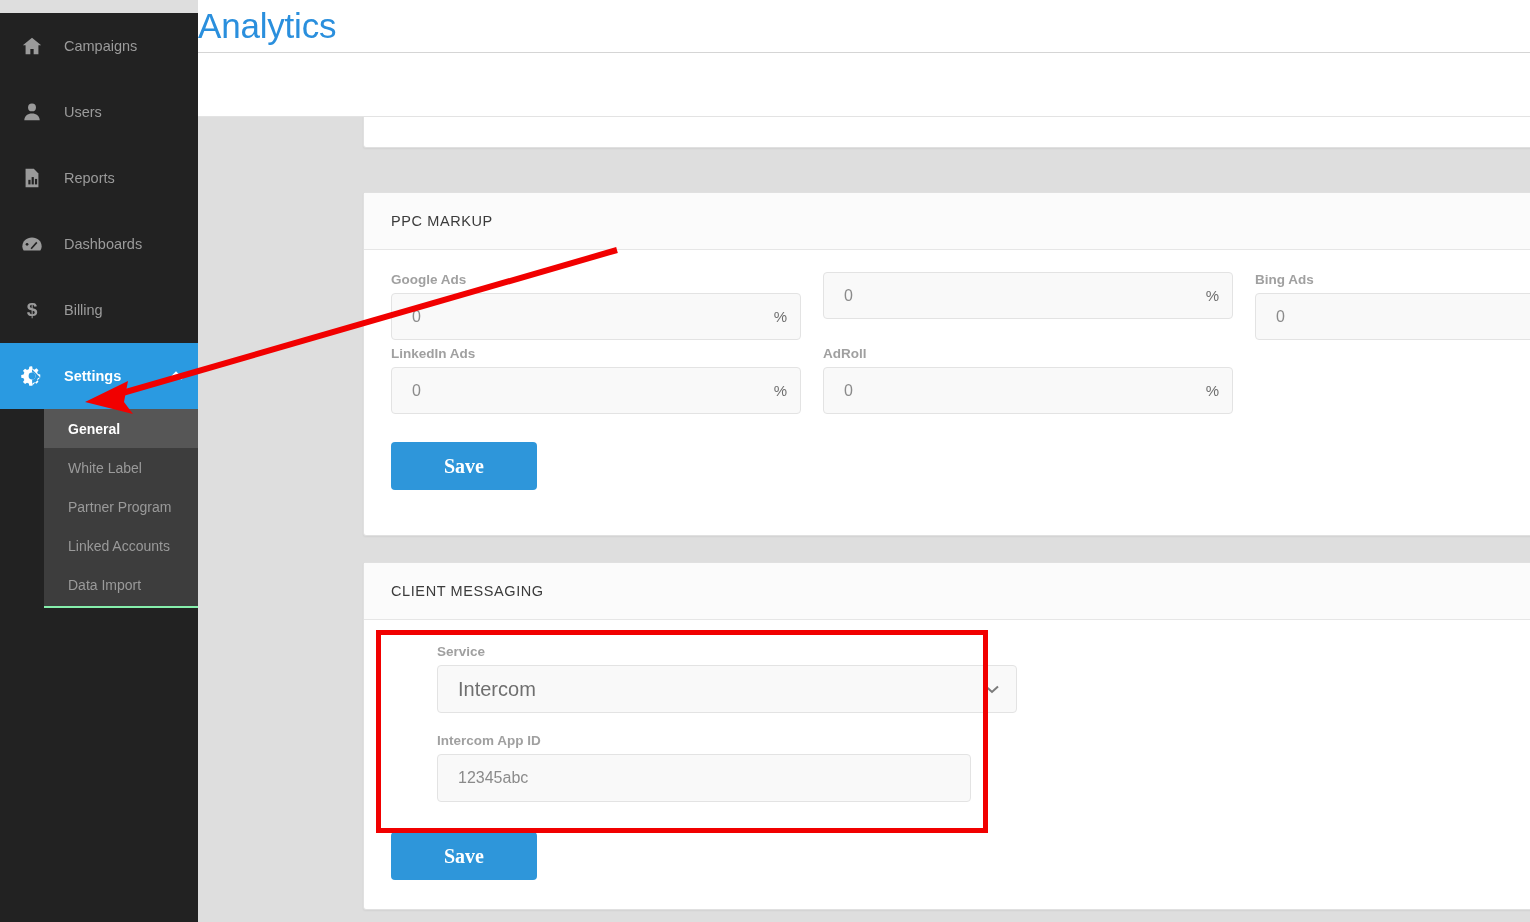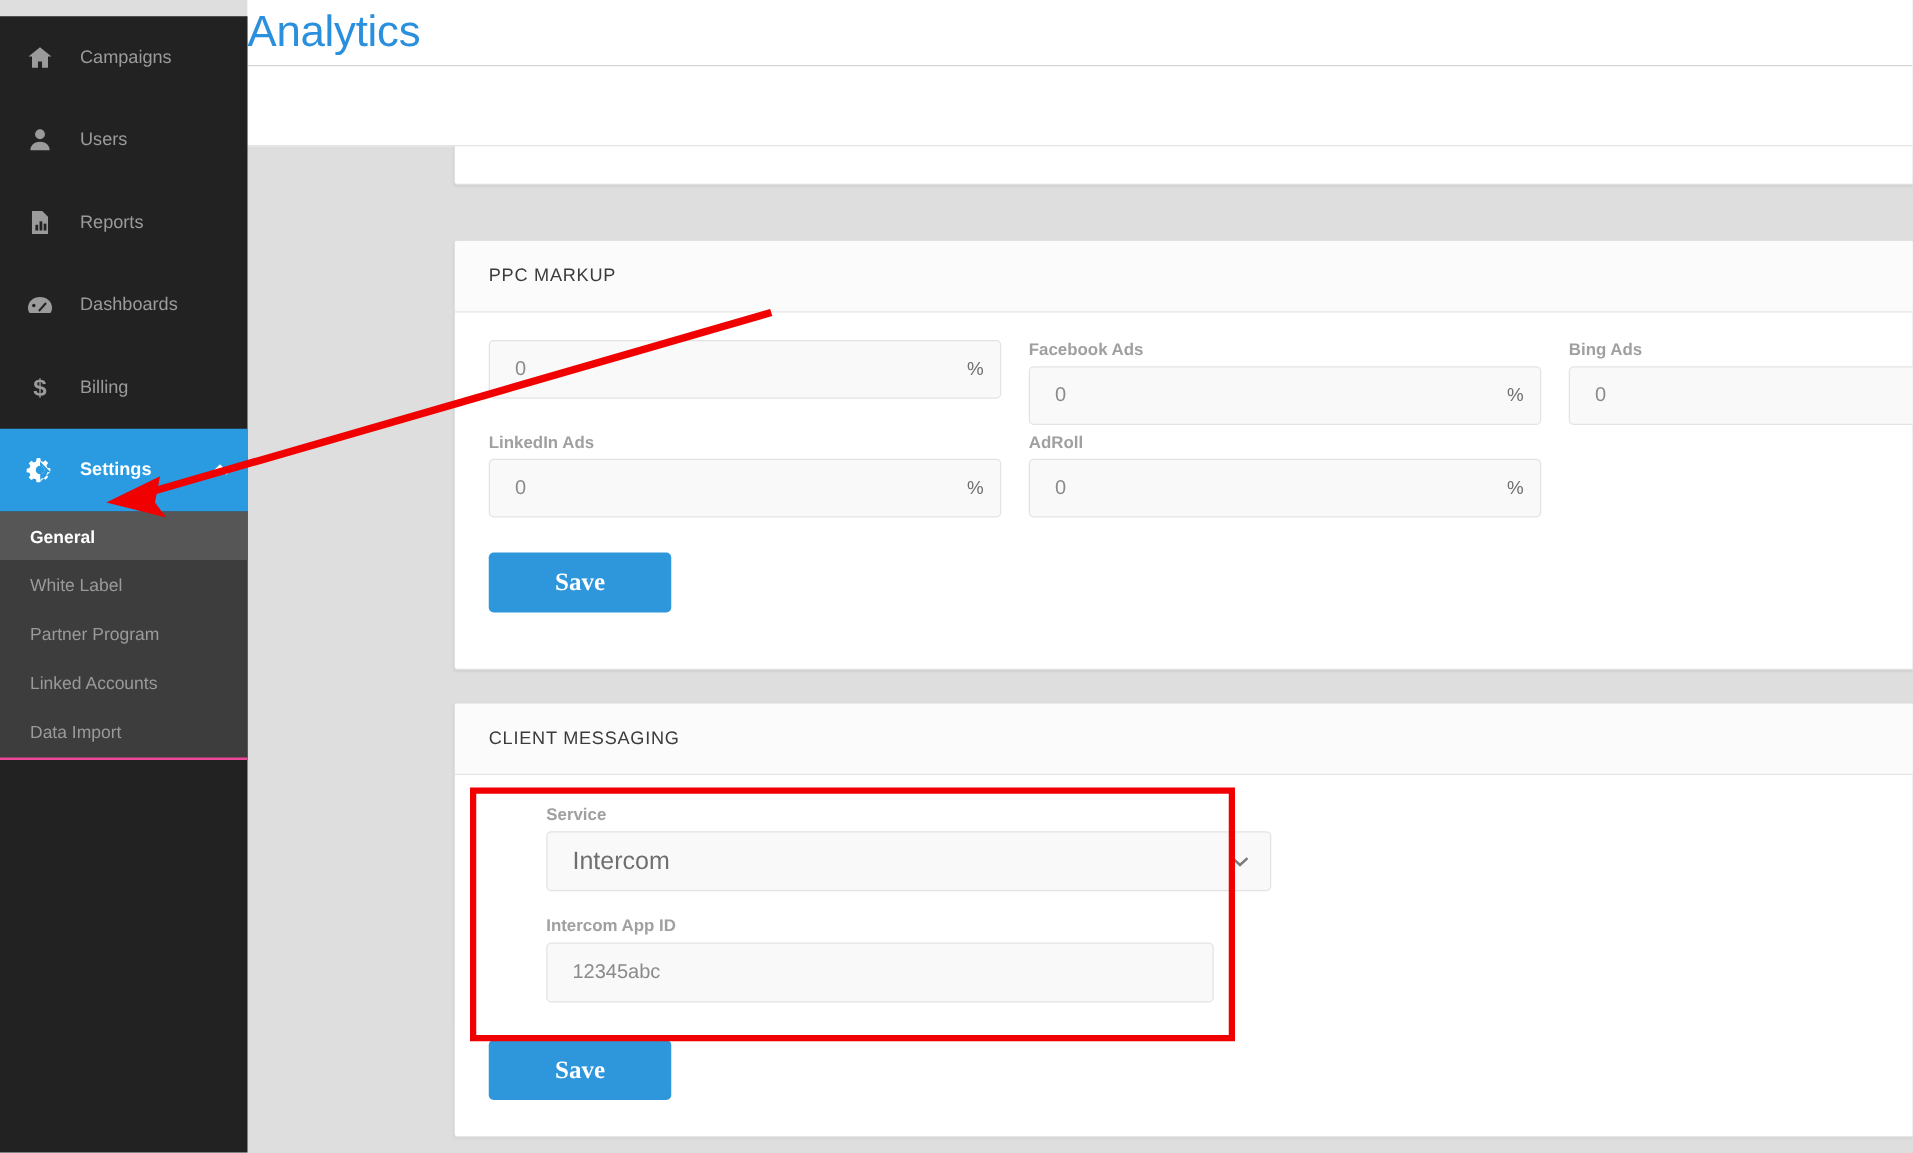--- a/index.html
+++ b/index.html
@@ -43,21 +43,21 @@
   .nav-item .lbl { flex: 1 1 auto; }
   .nav-item.active {
     background: #2a9ae1; color: #ffffff; font-weight: bold;
   }
   .nav-item.active .ico svg { fill: #ffffff; }
   .nav-item .chev {
     width: 44px; flex: 0 0 44px; display:flex; align-items:center; justify-content:center;
   }
   .nav-item .chev svg { width: 14px; height: 10px; stroke: #ffffff; fill: none; stroke-width: 2.4; }
 
-  .submenu { background: #3d3d3d; padding-bottom: 2px; border-bottom: 2px solid #ec4899; }
+  .submenu { background: #3d3d3d; padding-bottom: 2px; border-bottom: 2px solid #86efac; margin-left: 44px; }
   .sub-item {
     height: 39px; display: flex; align-items: center;
     padding-left: 24px; font-size: 14px; color: #9a9a9a; cursor: pointer;
   }
   .sub-item.active { background: #565656; color: #ffffff; font-weight: bold; }
 
   
   .content {
     position: absolute; left: 363px; top: 0px; width: 1260px;
   }
@@ -174,28 +174,28 @@
         <button class="btn-save dim">Save</button>
       </div>
     </div>
 
     <div class="card" style="top:192px;height:344px;">
       <div class="card-head">PPC MARKUP</div>
       <div class="card-body">
         <div class="fields-grid">
 
           <div class="field">
+            <label class="field-label">Google Ads</label>
             <div class="input-wrap">
               <input class="inp" type="text" placeholder="0" style="">
               <span class="suffix">%</span>
             </div>
           </div>
 
           <div class="field">
-            <label class="field-label">Facebook Ads</label>
             <div class="input-wrap">
               <input class="inp" type="text" placeholder="0" style="">
               <span class="suffix">%</span>
             </div>
           </div>
 
           <div class="field">
             <label class="field-label">Bing Ads</label>
             <div class="input-wrap">
               <input class="inp" type="text" placeholder="0" style="">

